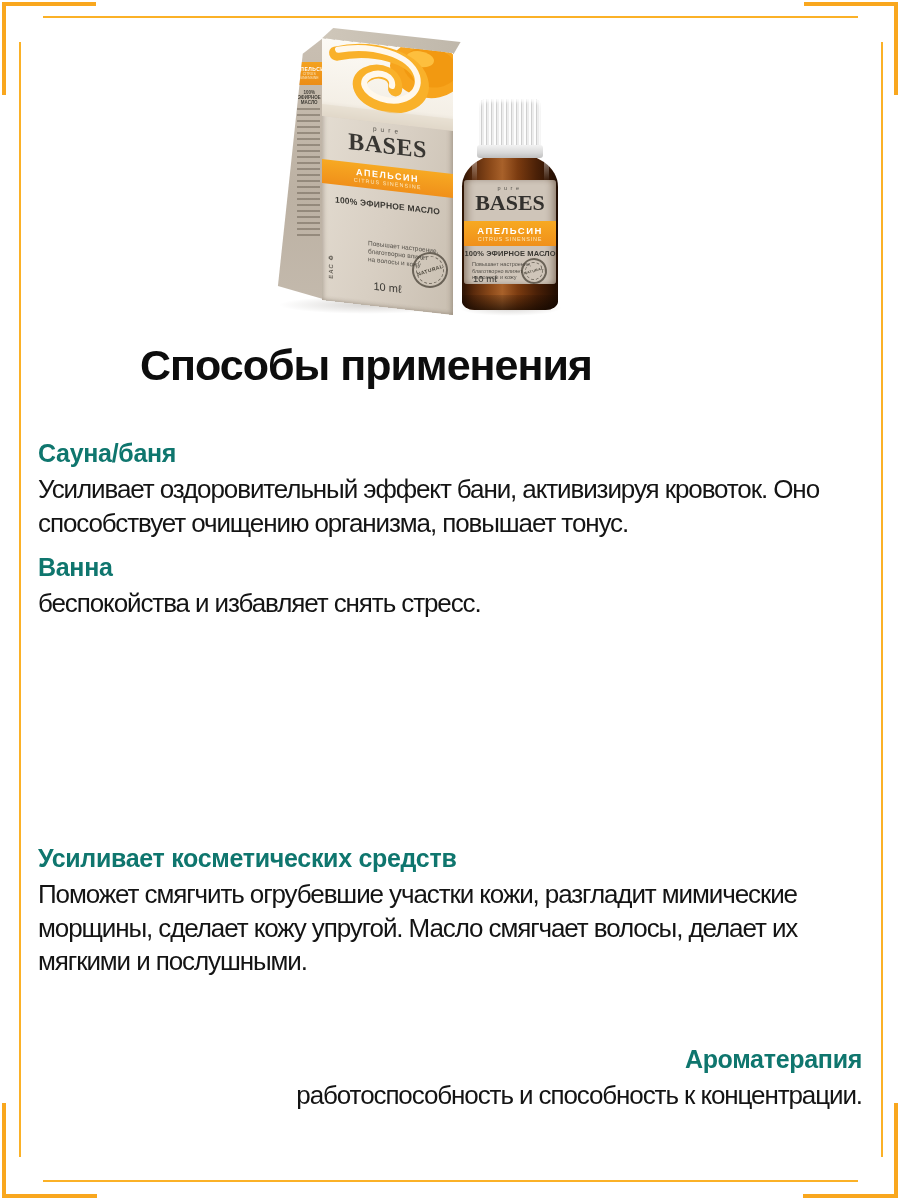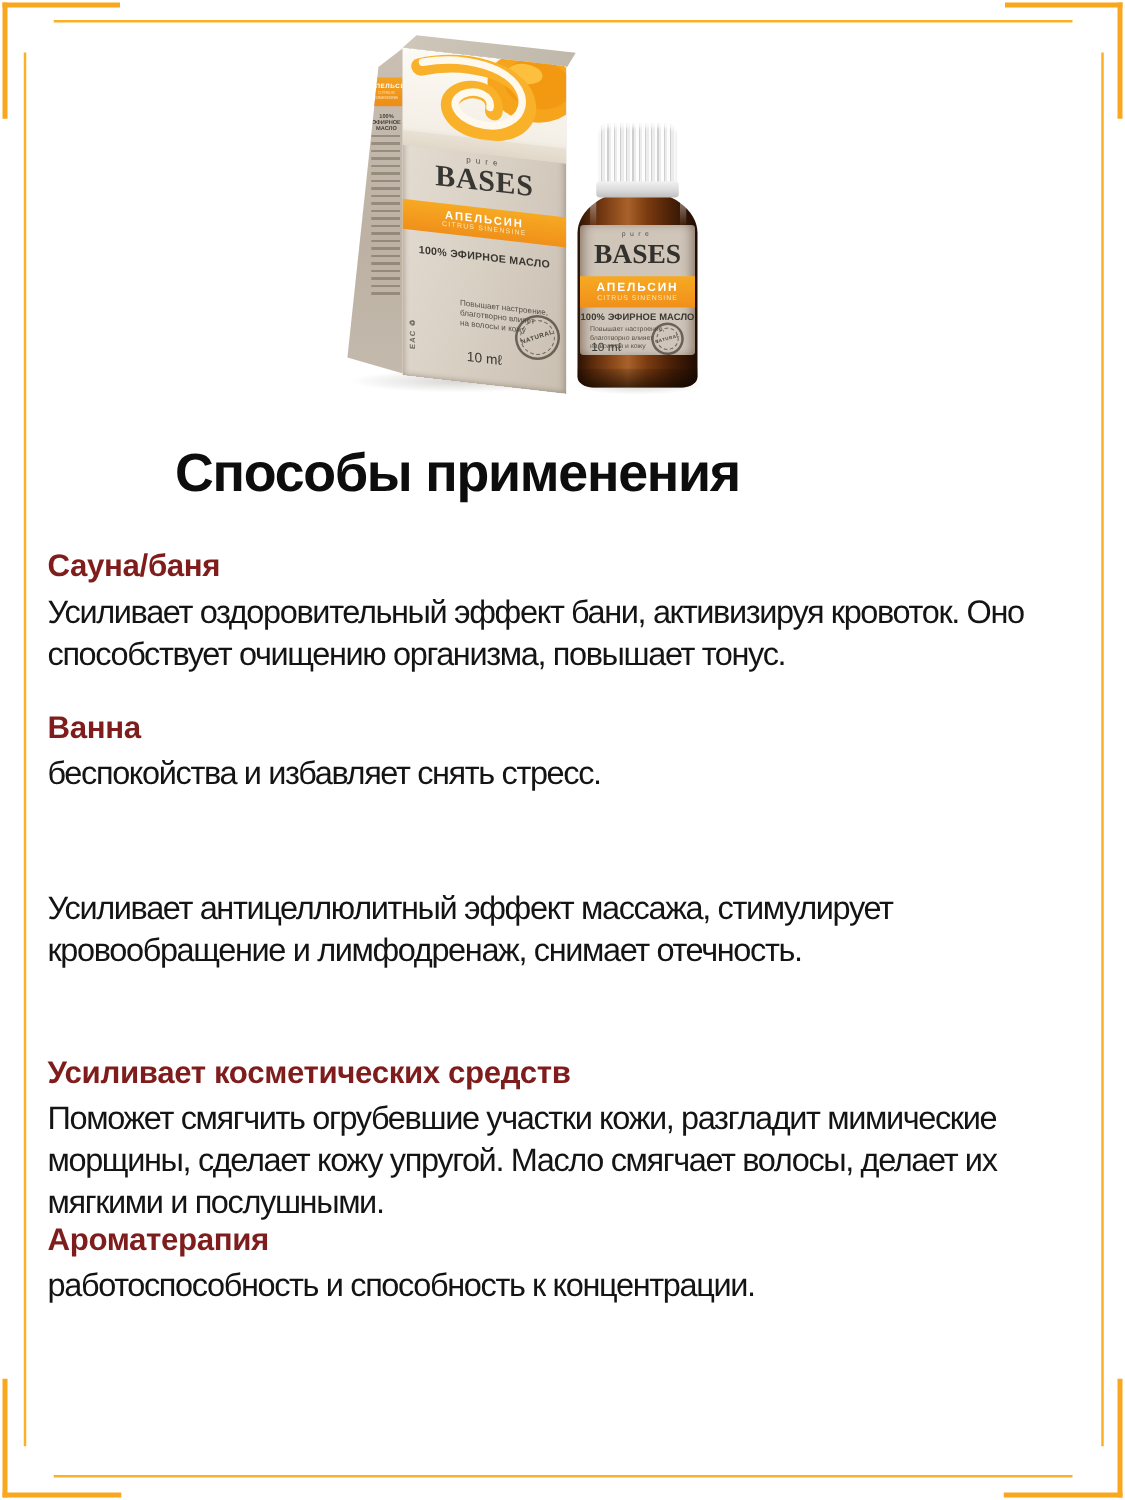--- a/index.html
+++ b/index.html
@@ -86,29 +86,29 @@
     font-size:5.5px;letter-spacing:3.5px;color:#55524C;}
   .lbl-brand{position:absolute;left:0;top:10px;width:100%;text-align:center;
     font-family:"Liberation Serif",serif;font-weight:bold;font-size:22px;color:#33312E;}
   .lbl-band{top:41px;height:25px;}
   .lbl-band .band-ru{font-size:9.5px;letter-spacing:1.5px;padding-top:4px;}
   .lbl-band .band-lat{font-size:5.5px;letter-spacing:.8px;}
   .lbl-oil{top:69px;font-size:7.5px;letter-spacing:.1px;}
   .lbl-benefit{left:8px;top:81px;font-size:5.5px;line-height:6.5px;}
   .lbl-volume{left:9px;top:93px;font-size:9.5px;}
   
-  .page-title{position:absolute;left:0;top:355px;width:732px;text-align:center;
+  .page-title{position:absolute;left:0;top:341px;width:732px;text-align:center;
     font-size:43px;font-weight:bold;letter-spacing:-1px;color:#0d0d0d;}
   .section{position:absolute;left:38px;width:824px;}
   .section:nth-of-type(1){top:439px;}
-  .section:nth-of-type(2){top:568px;}
+  .section:nth-of-type(2){top:553px;}
   .section:nth-of-type(3){top:704px;}
   .section:nth-of-type(4){top:844px;}
-  .section:nth-of-type(5){top:978px;}
-  .sec-heading{font-size:25px;font-weight:bold;color:#7f1d1d;letter-spacing:-.3px;line-height:28px;}
+  .section:nth-of-type(5){top:1045px;text-align:right;}
+  .sec-heading{font-size:25px;font-weight:bold;color:#0f766e;letter-spacing:-.3px;line-height:28px;}
   .sec-body{margin-top:6px;}
   .sec-line{font-size:26px;color:#141414;line-height:33.5px;letter-spacing:-1.1px;white-space:pre;}
 </style>
 </head>
 <body>
 
 <div class="fr" style="left:2px;top:2px;width:94px;height:4px;"></div>
 <div class="fr" style="left:2px;top:2px;width:4px;height:93px;"></div>
 <div class="fr" style="left:804px;top:2px;width:94px;height:4px;"></div>
 <div class="fr" style="left:894px;top:2px;width:4px;height:93px;"></div>
@@ -201,24 +201,20 @@
   </div>
 
   <div class="section">
     <div class="sec-heading">Ванна</div>
     <div class="sec-body">
         <div class="sec-line">беспокойства и избавляет снять стресс.</div>
       </div>
   </div>
 
   <div class="section">
-    <div class="sec-body">
-        <div class="sec-line">Усиливает антицеллюлитный эффект массажа, стимулирует</div>
-        <div class="sec-line">кровообращение и лимфодренаж, снимает отечность.</div>
-      </div>
   </div>
 
   <div class="section">
     <div class="sec-heading">Усиливает косметических средств</div>
     <div class="sec-body">
         <div class="sec-line">Поможет смягчить огрубевшие участки кожи, разгладит мимические</div>
         <div class="sec-line">морщины, сделает кожу упругой. Масло смягчает волосы, делает их</div>
         <div class="sec-line">мягкими и послушными.</div>
       </div>
   </div>

